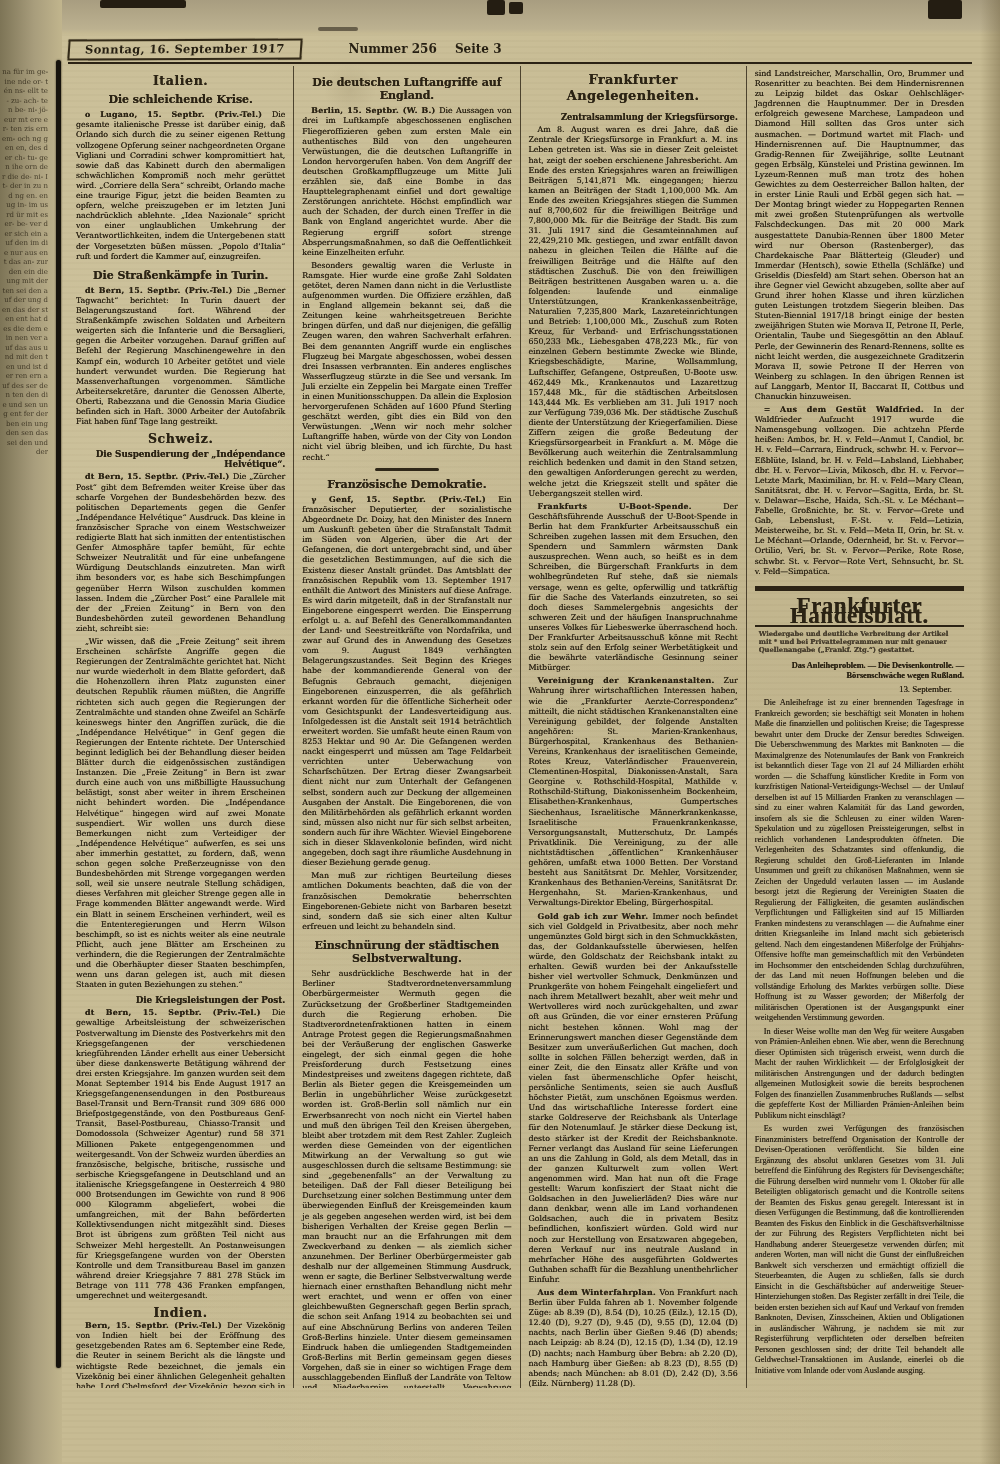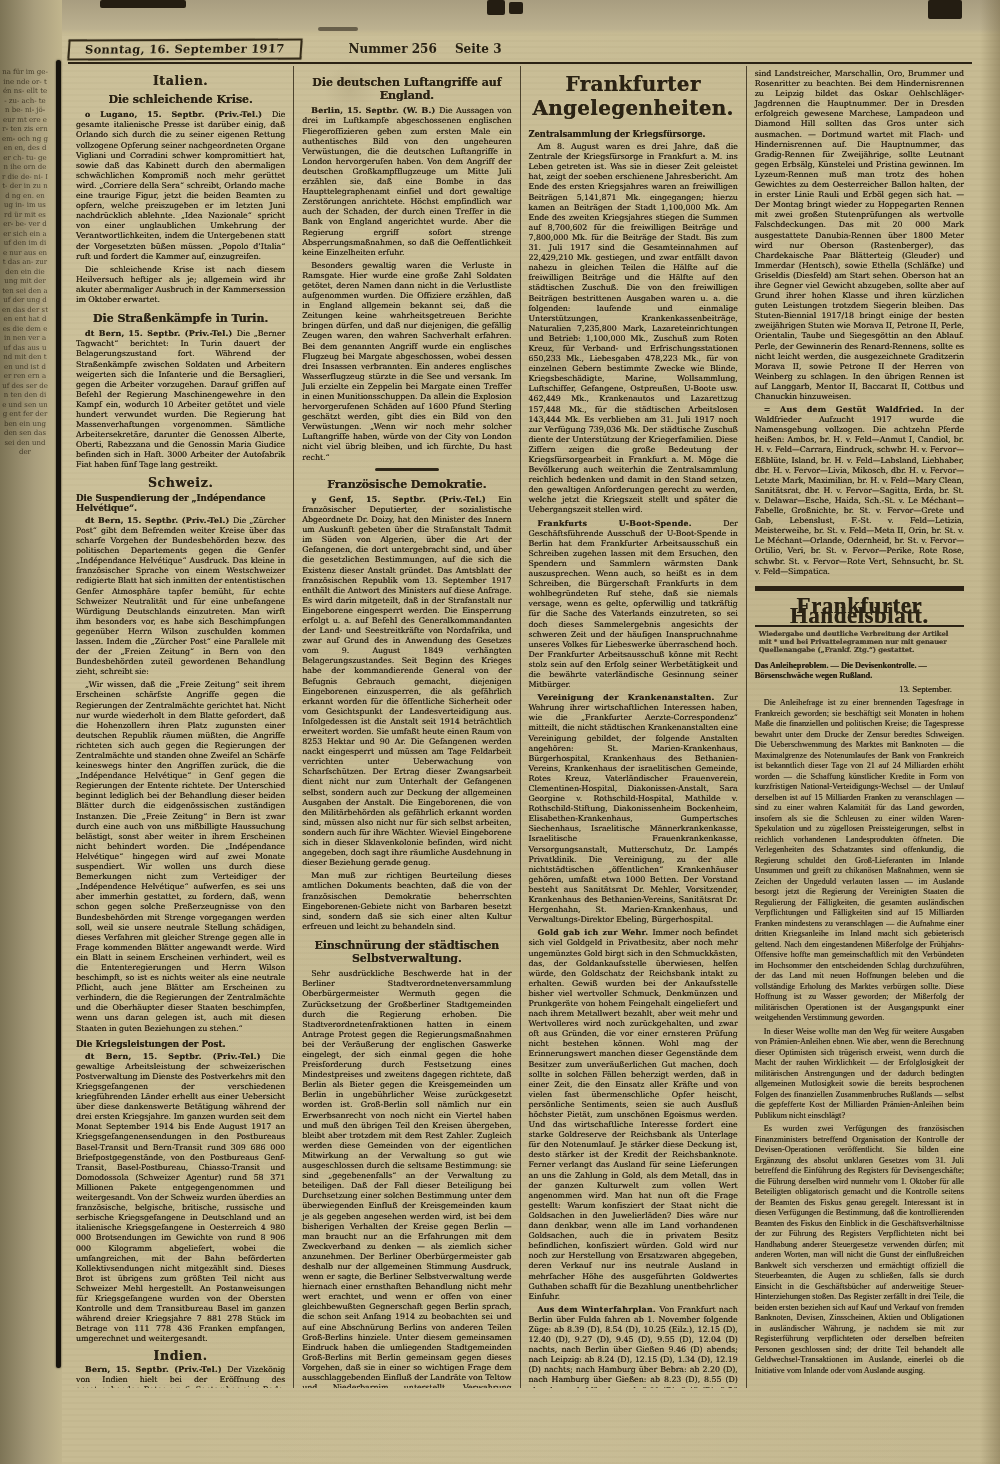--- a/index.html
+++ b/index.html
@@ -16,21 +16,21 @@
       radial-gradient(circle at 560px 345px, rgba(80,66,38,0.20), transparent 38px),
       radial-gradient(circle at 420px 370px, rgba(80,66,38,0.16), transparent 30px),
       radial-gradient(circle at 640px 1255px, rgba(80,66,38,0.14), transparent 34px),
       radial-gradient(circle at 905px 110px, rgba(80,66,38,0.12), transparent 40px),
       radial-gradient(circle at 350px 90px, rgba(80,66,38,0.10), transparent 26px);}
   .topstrip{position:absolute;left:0;top:0;right:0;height:34px;background:linear-gradient(#a89d80,#bcb190 85%,#c7bb93);}
   .edge-right{position:absolute;right:0;top:0;bottom:0;width:20px;background:linear-gradient(270deg,rgba(110,96,62,0.45),rgba(110,96,62,0));}
   .edge-left{position:absolute;left:0;top:0;bottom:0;width:62px;background:linear-gradient(90deg,#7d7456,#a89d7c 55%,#c1b58d);}
   .edge-line{position:absolute;right:1px;top:60px;bottom:96px;width:5px;background:#17130c;border-radius:3px;box-shadow:0 0 2px rgba(20,15,8,0.8);}
   .edge-frag{position:absolute;left:2px;top:68px;width:46px;height:1240px;overflow:hidden;
-    font-size:7px;line-height:9.5px;color:rgba(40,32,18,0.78);text-align:center;word-break:break-all;filter:blur(0.3px);}
+    font-size:7px;line-height:9.5px;color:rgba(40,32,18,0.78);text-align:right;word-break:break-all;filter:blur(0.3px);}
   .art{position:absolute;background:#241d12;border-radius:2px;filter:blur(0.7px);}
   .a1{left:100px;top:0;width:86px;height:8px;}
   .a2{left:487px;top:0;width:18px;height:15px;}
   .a3{left:509px;top:2px;width:14px;height:12px;}
   .a4{left:928px;top:0;width:34px;height:19px;}
   .a5{left:318px;top:27px;width:40px;height:4px;opacity:.55;}
 
   .masthead{position:absolute;left:68px;right:28px;top:36px;height:26px;display:flex;align-items:center;
     border-bottom:2px solid #2c2315;color:#261f12;}
   .datebox{border:2px solid #332a18;padding:1px 15px 2px;font-weight:bold;font-size:11.5px;letter-spacing:.3px;
@@ -41,23 +41,23 @@
 
   .columns{position:absolute;left:68px;right:28px;top:66px;height:1322px;display:flex;color:#2b2314;}
   .col{flex:1 1 0;min-width:0;padding:3px 8px 0;overflow:hidden;text-align:justify;
     font-size:7.9px;line-height:10.1px;letter-spacing:-0.05px;text-shadow:0 0 .45px rgba(43,35,20,.85);}
   .col + .col{border-left:1px solid rgba(45,36,20,0.8);}
   .para{margin:0 0 3px;text-indent:9px;}
   .para.cont{text-indent:0;}
   .lead{font-weight:bold;letter-spacing:.25px;}
   .kicker{text-align:center;font-weight:bold;font-size:12.5px;margin:7px 0 3px;letter-spacing:.6px;text-indent:0;}
   .headline{text-align:center;font-weight:bold;font-size:11px;line-height:1.2;margin:7px 4px 4px;text-indent:0;}
-  .headline.lg{font-size:20px;letter-spacing:.3px;margin:3px 0 9px;}
+  .headline.lg{font-size:13px;letter-spacing:.3px;margin:3px 0 9px;}
   .headline.rm{font-family:"Liberation Serif",serif;font-size:12.5px;letter-spacing:.2px;}
-  .subhead{text-align:left;font-weight:bold;font-size:8.8px;margin:5px 0 3px;text-indent:0;}
+  .subhead{text-align:right;font-weight:bold;font-size:8.8px;margin:5px 0 3px;text-indent:0;}
   .subhead.center{font-size:8.4px;}
   .subhead.rm{font-family:"Liberation Serif",serif;}
   .divider{width:64px;height:3px;background:#2f2718;margin:5px auto;border-radius:2px;filter:blur(.4px);}
   .thickrule{height:5px;background:#2c2315;margin:9px 0 10px;filter:blur(.3px);}
   .masthead2{font-family:"Liberation Serif",serif;font-weight:bold;font-size:23px;text-align:center;letter-spacing:.5px;
     border-bottom:2px solid #2c2315;padding:0 0 4px;margin:4px 0 3px;text-indent:0;}
   .notice{font-size:6.8px;line-height:8px;text-align:left;font-weight:bold;color:#4a4030;filter:blur(.45px);margin:0 4px 7px;text-indent:0;}
   .dateright{text-align:right;font-family:Liberation Serif, serif;font-size:9px;margin:1px 12px 4px 0;text-indent:0;}
   .para.roman{font-family:"Liberation Serif",serif;font-size:8.3px;line-height:10.5px;letter-spacing:0;color:#332b1d;}
 </style>
@@ -84,21 +84,20 @@
       <span>Nummer 256</span>
       <span>Seite 3</span>
     </div>
   </header>
 
   <main class="columns" id="columns">
       <div class="col">
         <div class="kicker">Italien.</div>
         <div class="headline">Die schleichende Krise.</div>
         <p class="para"><b class="lead">o Lugano, 15. Septbr. (Priv.-Tel.) </b>Die gesamte italienische Presse ist darüber einig, daß Orlando sich durch die zu seiner eigenen Rettung vollzogene Opferung seiner nachgeordneten Organe Vigliani und Corradini schwer kompromittiert hat, sowie daß das Kabinett durch den abermaligen schwächlichen Kompromiß noch mehr gerüttet wird. „Corriere della Sera“ schreibt, Orlando mache eine traurige Figur, jetzt die beiden Beamten zu opfern, welche preiszugeben er im letzten Juni nachdrücklich ablehnte. „Idea Nazionale“ spricht von einer unglaublichen Umkehrung der Verantwortlichkeiten, indem die Untergebenen statt der Vorgesetzten büßen müssen. „Popolo d’Italia“ ruft und fordert die Kammer auf, einzugreifen.</p>
-        <p class="para">Die schleichende Krise ist nach diesem Heilversuch heftiger als je; allgemein wird ihr akuter abermaliger Ausbruch in der Kammersession im Oktober erwartet.</p>
         <div class="headline">Die Straßenkämpfe in Turin.</div>
         <p class="para"><b class="lead">dt Bern, 15. Septbr. (Priv.-Tel.) </b>Die „Berner Tagwacht“ berichtet: In Turin dauert der Belagerungszustand fort. Während der Straßenkämpfe zwischen Soldaten und Arbeitern weigerten sich die Infanterie und die Bersaglieri, gegen die Arbeiter vorzugehen. Darauf griffen auf Befehl der Regierung Maschinengewehre in den Kampf ein, wodurch 10 Arbeiter getötet und viele hundert verwundet wurden. Die Regierung hat Massenverhaftungen vorgenommen. Sämtliche Arbeitersekretäre, darunter die Genossen Alberte, Oberti, Rabezzana und die Genossin Maria Giudice befinden sich in Haft. 3000 Arbeiter der Autofabrik Fiat haben fünf Tage lang gestreikt.</p>
         <div class="kicker">Schweiz.</div>
         <div class="subhead">Die Suspendierung der „Indépendance Helvétique“.</div>
         <p class="para"><b class="lead">dt Bern, 15. Septbr. (Priv.-Tel.) </b>Die „Zürcher Post“ gibt dem Befremden weiter Kreise über das scharfe Vorgehen der Bundesbehörden bezw. des politischen Departements gegen die Genfer „Indépendance Helvétique“ Ausdruck. Das kleine in französischer Sprache von einem Westschweizer redigierte Blatt hat sich inmitten der ententistischen Genfer Atmosphäre tapfer bemüht, für echte Schweizer Neutralität und für eine unbefangene Würdigung Deutschlands einzutreten. Man wirft ihm besonders vor, es habe sich Beschimpfungen gegenüber Herrn Wilson zuschulden kommen lassen. Indem die „Zürcher Post“ eine Parallele mit der der „Freien Zeitung“ in Bern von den Bundesbehörden zuteil gewordenen Behandlung zieht, schreibt sie:</p>
         <p class="para">„Wir wissen, daß die „Freie Zeitung“ seit ihrem Erscheinen schärfste Angriffe gegen die Regierungen der Zentralmächte gerichtet hat. Nicht nur wurde wiederholt in dem Blatte gefordert, daß die Hohenzollern ihren Platz zugunsten einer deutschen Republik räumen müßten, die Angriffe richteten sich auch gegen die Regierungen der Zentralmächte und standen ohne Zweifel an Schärfe keineswegs hinter den Angriffen zurück, die die „Indépendance Helvétique“ in Genf gegen die Regierungen der Entente richtete. Der Unterschied beginnt lediglich bei der Behandlung dieser beiden Blätter durch die eidgenössischen zuständigen Instanzen. Die „Freie Zeitung“ in Bern ist zwar durch eine auch von uns mißbilligte Haussuchung belästigt, sonst aber weiter in ihrem Erscheinen nicht behindert worden. Die „Indépendance Helvétique“ hingegen wird auf zwei Monate suspendiert. Wir wollen uns durch diese Bemerkungen nicht zum Verteidiger der „Indépendence Helvétique“ aufwerfen, es sei uns aber immerhin gestattet, zu fordern, daß, wenn schon gegen solche Preßerzeugnisse von den Bundesbehörden mit Strenge vorgegangen werden soll, weil sie unsere neutrale Stellung schädigen, dieses Verfahren mit gleicher Strenge gegen alle in Frage kommenden Blätter angewandt werde. Wird ein Blatt in seinem Erscheinen verhindert, weil es die Ententeregierungen und Herrn Wilson beschimpft, so ist es nichts weiter als eine neutrale Pflicht, auch jene Blätter am Erscheinen zu verhindern, die die Regierungen der Zentralmächte und die Oberhäupter dieser Staaten beschimpfen, wenn uns daran gelegen ist, auch mit diesen Staaten in guten Beziehungen zu stehen.“</p>
         <div class="subhead">Die Kriegsleistungen der Post.</div>
         <p class="para"><b class="lead">dt Bern, 15. Septbr. (Priv.-Tel.) </b>Die gewaltige Arbeitsleistung der schweizerischen Postverwaltung im Dienste des Postverkehrs mit den Kriegsgefangenen der verschiedenen kriegführenden Länder erhellt aus einer Uebersicht über diese dankenswerte Betätigung während der drei ersten Kriegsjahre. Im ganzen wurden seit dem Monat September 1914 bis Ende August 1917 an Kriegsgefangenensendungen in den Postbureaus Basel-Transit und Bern-Transit rund 309 686 000 Briefpostgegenstände, von den Postbureaus Genf-Transit, Basel-Postbureau, Chiasso-Transit und Domodossola (Schweizer Agentur) rund 58 371 Millionen Pakete entgegengenommen und weitergesandt. Von der Schweiz wurden überdies an französische, belgische, britische, russische und serbische Kriegsgefangene in Deutschland und an italienische Kriegsgefangene in Oesterreich 4 980 000 Brotsendungen im Gewichte von rund 8 906 000 Kilogramm abgeliefert, wobei die umfangreichen, mit der Bahn beförderten Kollektivsendungen nicht mitgezählt sind. Dieses Brot ist übrigens zum größten Teil nicht aus Schweizer Mehl hergestellt. An Postanweisungen für Kriegsgefangene wurden von der Obersten Kontrolle und dem Transitbureau Basel im ganzen während dreier Kriegsjahre 7 881 278 Stück im Betrage von 111 778 436 Franken empfangen, umgerechnet und weitergesandt.</p>
         <div class="kicker">Indien.</div>
         <p class="para"><b class="lead">Bern, 15. Septbr. (Priv.-Tel.) </b>Der Vizekönig von Indien hielt bei der Eröffnung des gesetzgebenden Rates am 6. September eine Rede, die Reuter in seinem Bericht als die längste und wichtigste Rede bezeichnet, die jemals ein Vizekönig bei einer ähnlichen Gelegenheit gehalten habe. Lord Chelmsford, der Vizekönig, bezog sich in seiner Rede auf die geplanten indischen Reformen. Von der Armee erklärte er, daß zahlreiche Zugeständnisse und Belohnungen an Inder bewilligt und die Einrichtung einer Schule für die Söhne indischer Offiziere geplant sei. Er kündigte an, daß die Regierung im Prinzip den Vorschlägen auf Erteilung von Armeepatenten (d. h. Offiziersernennungen) an Inder zugestimmt habe. Die zweite Aufgabe, vor der die Verwaltung stehe, sei die Beseitigung der indischen Beschwerden. Zu den Baumwollzöllen erklärte der Vizekönig, daß die Interessen Indiens nach dem Kriege vollste Erwägung finden würden. Zu der Einführung von Verfassungsreformen sagte der Vizekönig, daß die Regierung von Indien die Ankündigung der britischen Regierung als identisch ansehe mit der Politik der Regierung von Indien, und drei Wege führten zum Ziele: der erste sei die Selbstverwaltung für Dörfer und Städte, der zweite betreffe eine verantwortlichere Verwendung von Indern in der Regierung, der dritte sei zu suchen auf dem Gebiete der gesetzgebenden Räte. Die britische Regierung habe entschieden, daß tatsächliche Schritte in dieser Richtung so bald wie möglich unternommen werden sollen.</p>

